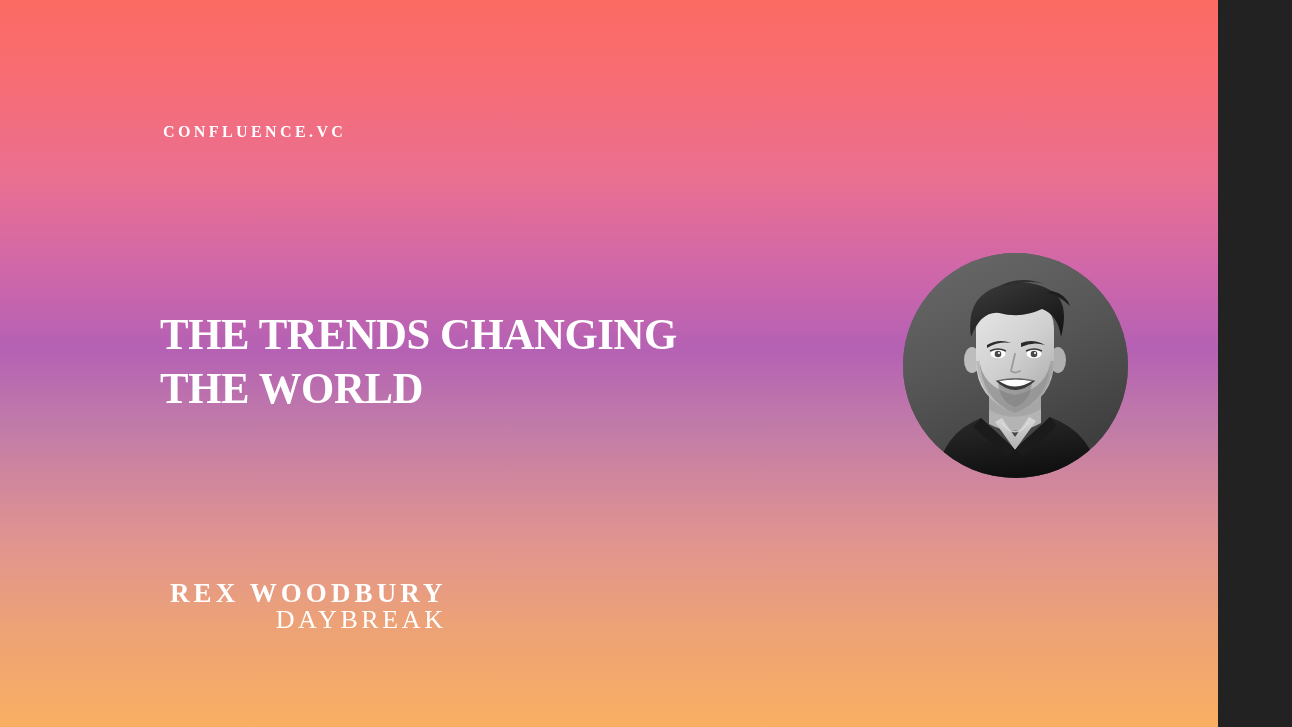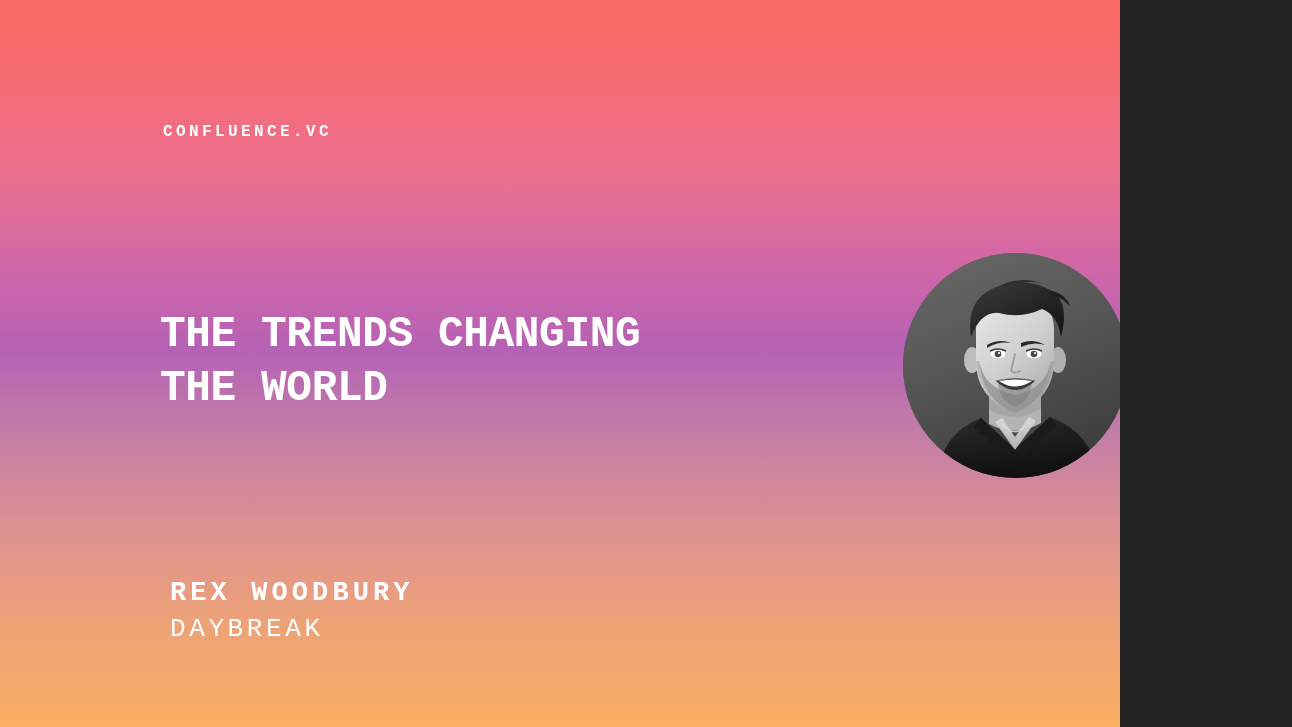--- a/index.html
+++ b/index.html
@@ -2,24 +2,24 @@
 <html><head>
 <meta charset="utf-8">
 <style>
   html, body {
     margin: 0;
     padding: 0;
     background: #222;
   }
   .slide {
     position: relative;
-    width: 1120px;
+    width: 1218px;
     height: 727px;
     overflow: hidden;
-    font-family: Liberation Mono, monospace;
+    font-family: Liberation Serif, serif;
     background: linear-gradient(
       180deg,
       #fb6b63 0%,
       #f86c72 10%,
       #e96f92 25%,
       #d067a9 37%,
       #b561b4 48%,
       #c07aa9 58%,
       #de9292 73%,
       #eda277 86%,
@@ -68,27 +68,27 @@
   }
   .speaker-name {
     color: #ffffff;
     font-size: 27px;
     font-weight: 700;
     letter-spacing: 4.1px;
     line-height: 1;
     white-space: nowrap;
   }
   .speaker-org {
-    margin-top: 9px;
     color: #ffffff;
     font-size: 26px;
     font-weight: 300;
     letter-spacing: 3.6px;
     line-height: 1;
     white-space: nowrap;
+    text-align: right;
   }
 
   
   .portrait {
     position: absolute;
     left: 903px;
     top: 253px;
     width: 225px;
     height: 225px;
     border-radius: 50%;

